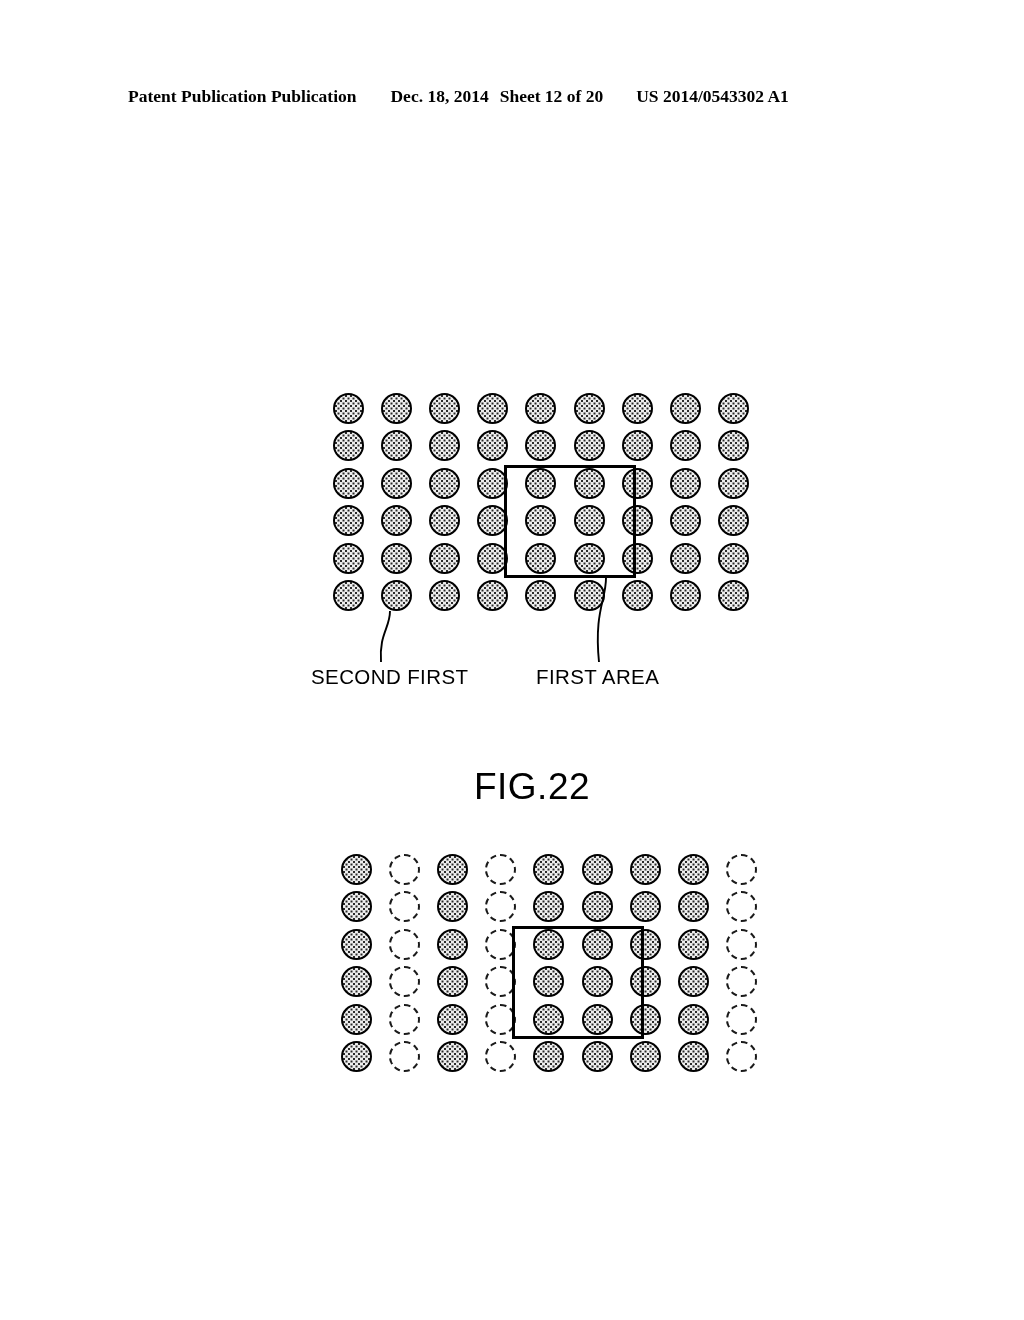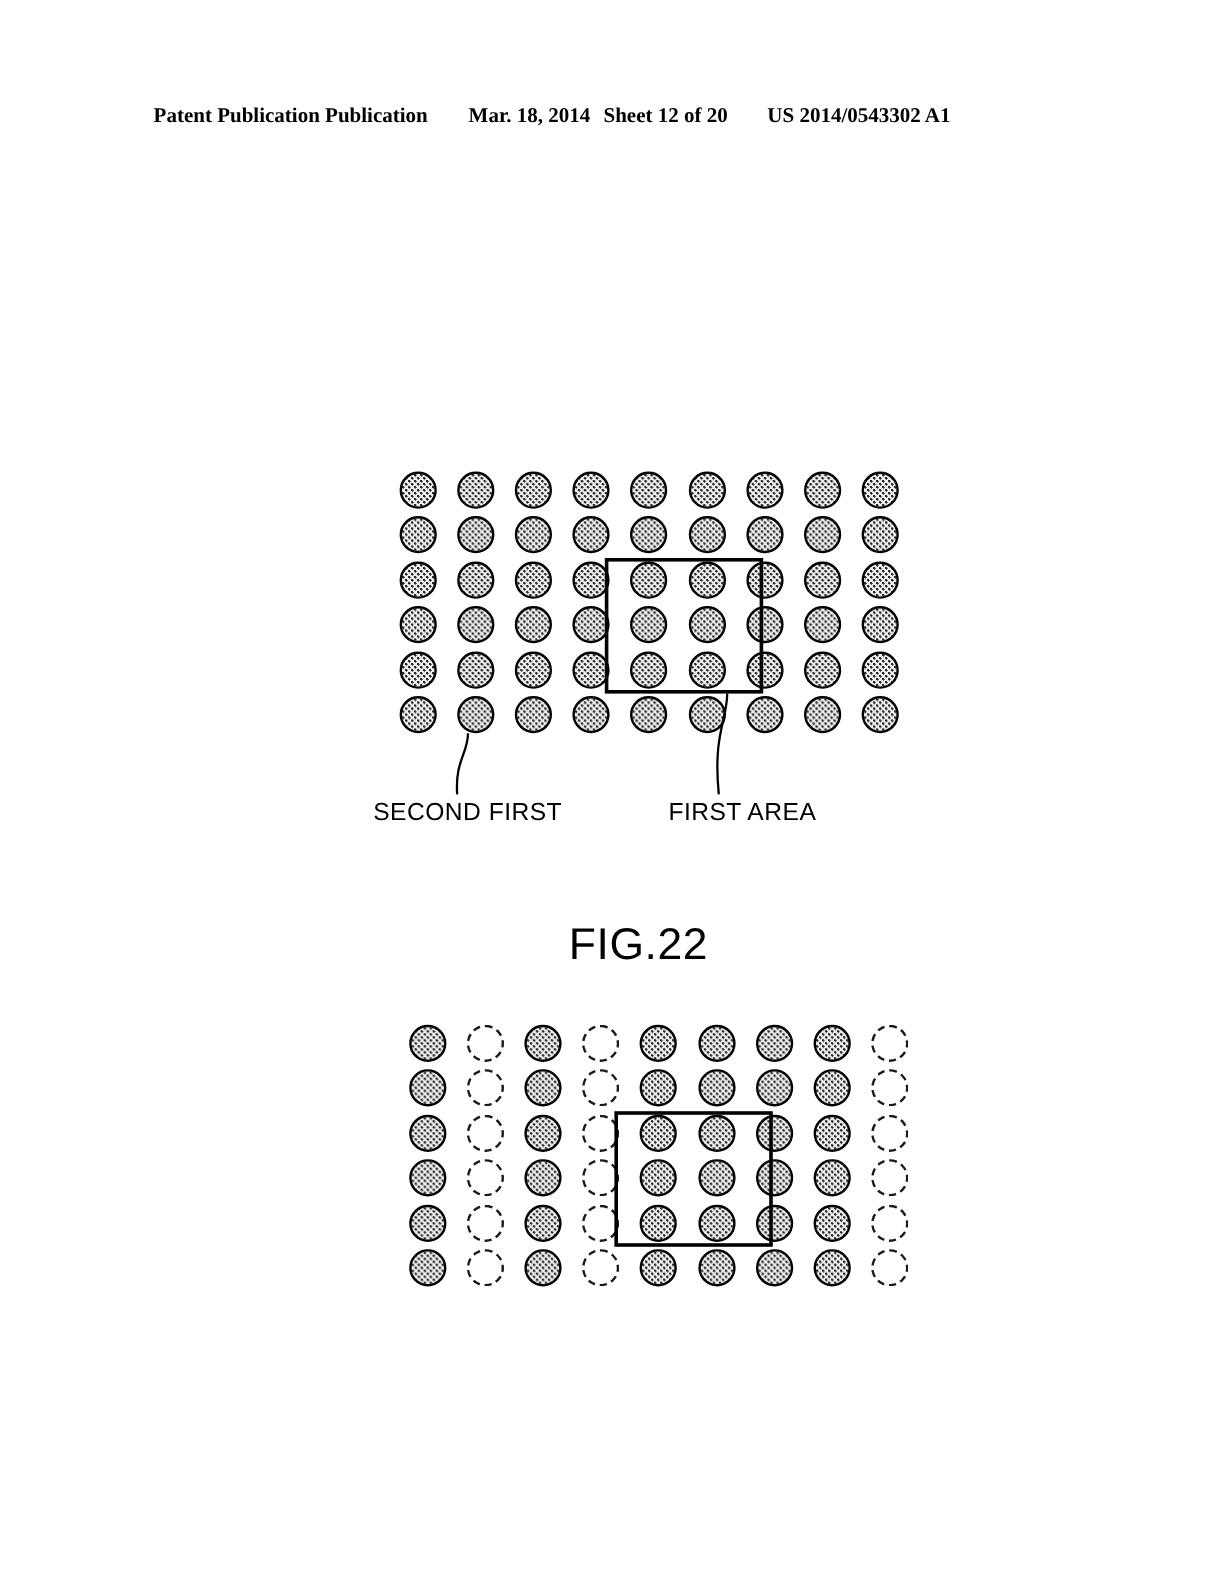--- a/index.html
+++ b/index.html
@@ -97,21 +97,21 @@
     letter-spacing: 0.4px;
     color: #000;
     white-space: nowrap;
   }
 </style>
 </head>
 <body>
 
 <div id="page-header">
   <span class="hdr-pub">Patent Publication Publication</span>
-  <span class="hdr-date">Mar. 18, 2014</span>
+  <span class="hdr-date">Dec. 18, 2014</span>
   <span class="hdr-sheet">Sheet 12 of 20</span>
   <span class="hdr-num">US 2014/0543302 A1</span>
 </div>
 
 <div class="figure-block" id="figure-21" style="left:0; top:0; width:1024px; height:700px;">
 
 
   <div class="dot-grid" id="grid-21" style="left:333px; top:393px; width:386px; height:218px;">
       <div class="dot filled" style="left: 0px; top: 0px;"></div>
       <div class="dot filled" style="left: 48.1px; top: 0px;"></div>
@@ -170,21 +170,21 @@
     </div>
 
   <div class="area-box" id="box-21" style="left:504px; top:465px; width:132px; height:113px;"></div>
 
   <svg class="leaders" style="left:0; top:0;" width="1024" height="700" viewBox="0 0 1024 700">
     <path d="M 390 611 C 390 628, 379 634, 381 662" fill="none" stroke="#000" stroke-width="1.9"></path>
     <path d="M 606 578 C 606 600, 594 612, 599 662" fill="none" stroke="#000" stroke-width="1.9"></path>
   </svg>
 
   <div class="area-label" style="left:311px; top:665px;">SECOND FIRST</div>
-  <div class="area-label" style="left:557px; top:665px;">FIRST AREA</div>
+  <div class="area-label" style="left:536px; top:665px;">FIRST AREA</div>
 </div>
 
 <div class="figure-block" id="figure-22" style="left:0; top:0; width:1024px; height:1120px;margin-left:20px;">
 
   <div class="fig-title" style="left:0; top:766px; width:1024px;">FIG.22</div>
 
   <div class="dot-grid" id="grid-22" style="left:321px; top:854px; width:386px; height:218px;">
       <div class="dot filled" style="left: 0px; top: 0px;"></div>
       <div class="dot hollow" style="left: 48.1px; top: 0px;"></div>
       <div class="dot filled" style="left: 96.2px; top: 0px;"></div>

